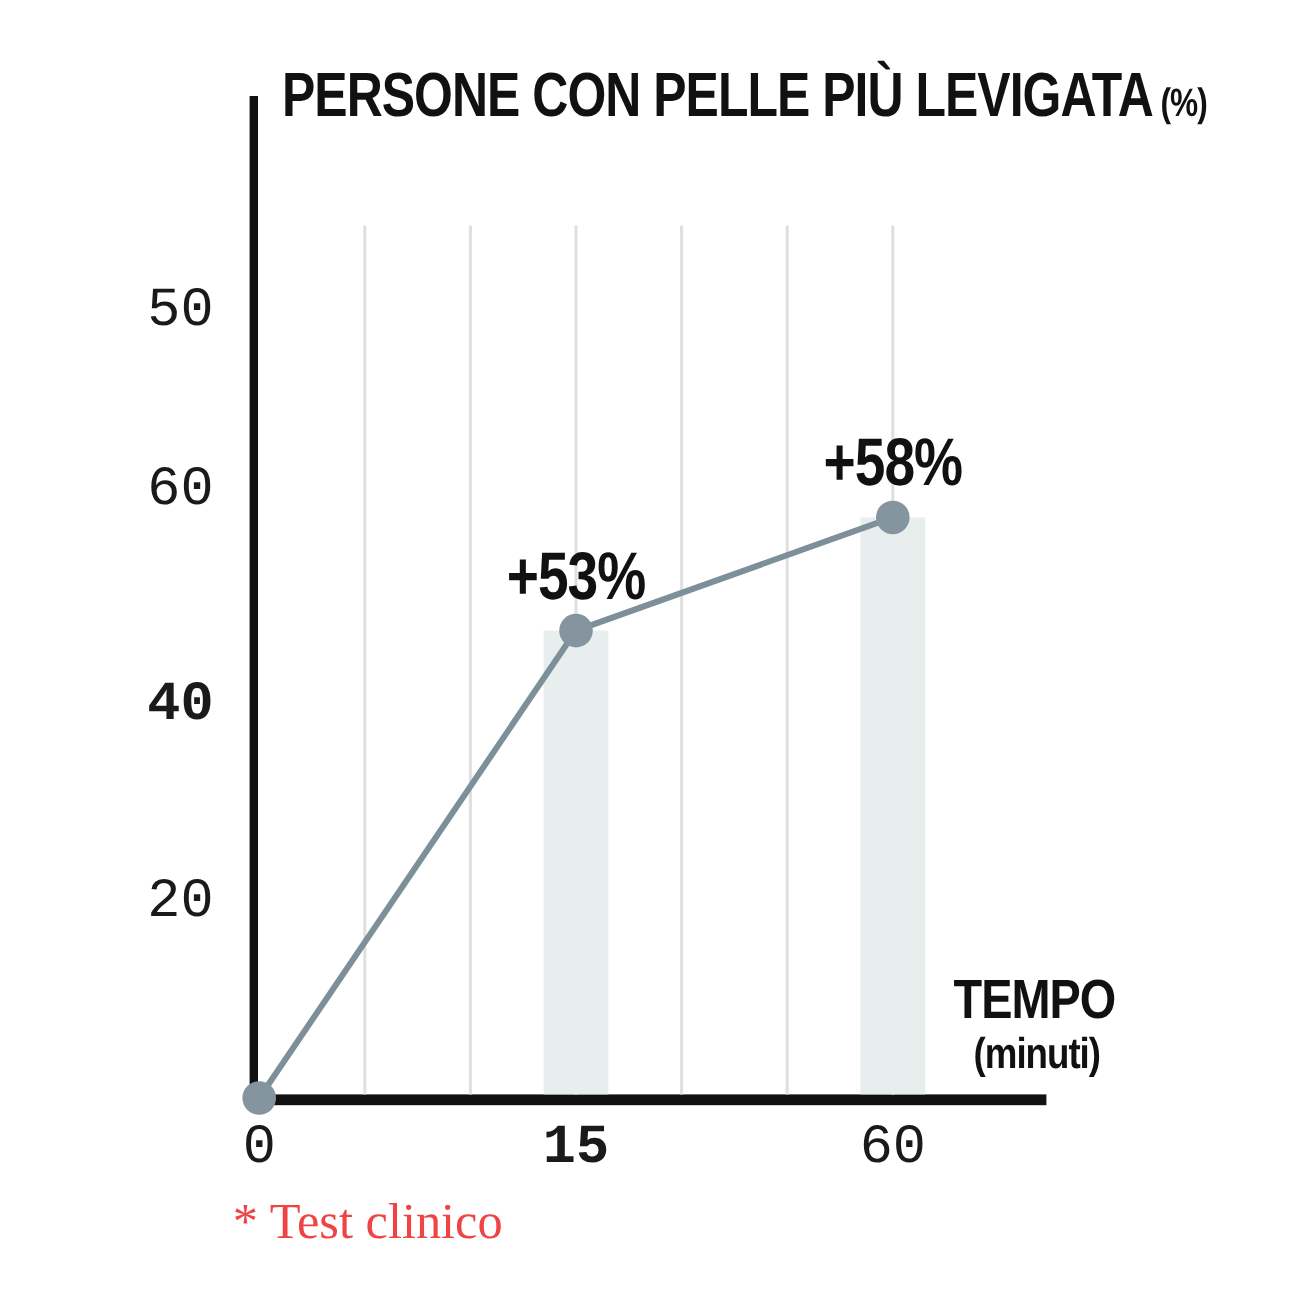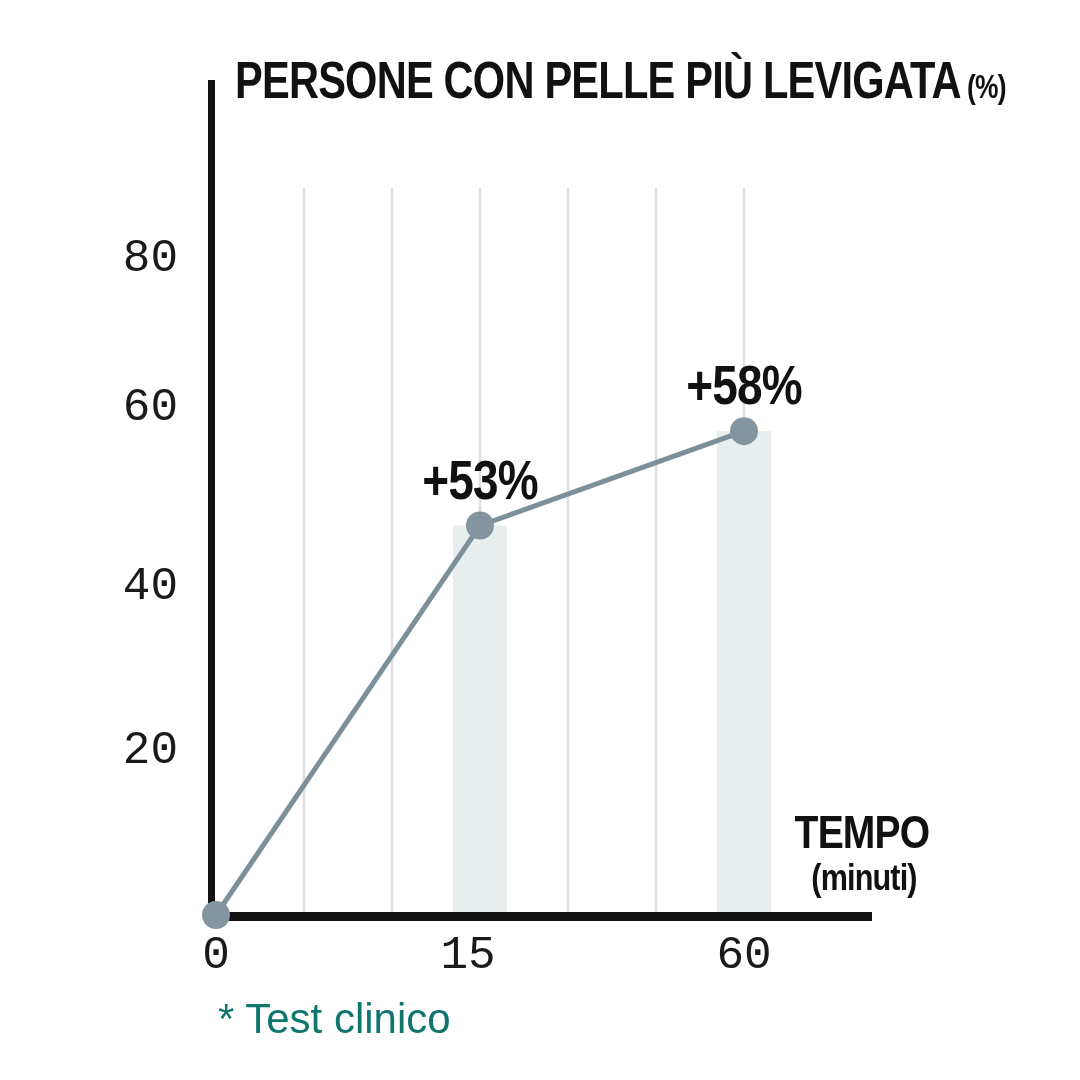--- a/index.html
+++ b/index.html
@@ -110,25 +110,25 @@
     font-size: 36px;
     line-height: 40px;
     color: #111111;
     letter-spacing: -1px;
     transform: scaleX(0.85);
     transform-origin: center top;
     z-index: 3;
   }
   .footnote {
     position: absolute;
-    left: 218px; top: 996px;
-    font-family: Liberation Sans, sans-serif;
+    left: 194px; top: 996px;
+    font-family: Liberation Serif, serif;
     font-size: 42px;
     line-height: 46px;
-    color: #0f766e;
+    color: #ef4444;
     white-space: nowrap;
     z-index: 3;
   }
 </style>
 </head>
 <body>
 
 <div id="stage">
 
   <div class="chart-title">
@@ -148,25 +148,25 @@
       <rect x="453" y="525.5" width="54" height="386.5" fill="#e8eeed"></rect>
       <rect x="717" y="431.20000000000005" width="54" height="480.79999999999995" fill="#e8eeed"></rect>
       <polyline points="216,915 480,525.5 744,431.20000000000005" fill="none" stroke="#7d909a" stroke-width="5"></polyline>
       <circle cx="216" cy="915" r="14" fill="#8495a0"></circle>
       <circle cx="480" cy="525.5" r="14" fill="#8495a0"></circle>
       <circle cx="744" cy="431.20000000000005" r="14" fill="#8495a0"></circle>
     </svg>
 
   <div id="label-layer">
       <div class="tick-label y-tick" style="left: 78px; top: 725px; text-align: right;">20</div>
-      <div class="tick-label y-tick" style="left: 78px; top: 561px;">40</div>
+      <div class="tick-label y-tick" style="left: 78px; top: 561px; font-weight: bold;">40</div>
       <div class="tick-label y-tick" style="left: 78px; top: 382px;">60</div>
-      <div class="tick-label y-tick" style="left: 78px; top: 233px;">80</div>
+      <div class="tick-label y-tick" style="left: 78px; top: 233px;">50</div>
       <div class="tick-label x-tick" style="left: 136px; top: 930px;">0</div>
-      <div class="tick-label x-tick" style="left: 388px; top: 930px;">15</div>
+      <div class="tick-label x-tick" style="left: 400px; top: 930px; font-weight: bold;">15</div>
       <div class="tick-label x-tick" style="left: 664px; top: 930px;">60</div>
       <div class="point-label" style="left: 360px; top: 453.5px;">+53%</div>
       <div class="point-label" style="left: 624px; top: 359.2px;">+58%</div>
     </div>
 
   <div class="x-axis-title">TEMPO</div>
   <div class="x-axis-subtitle">(minuti)</div>
 
   <div class="footnote">* Test clinico</div>
 

